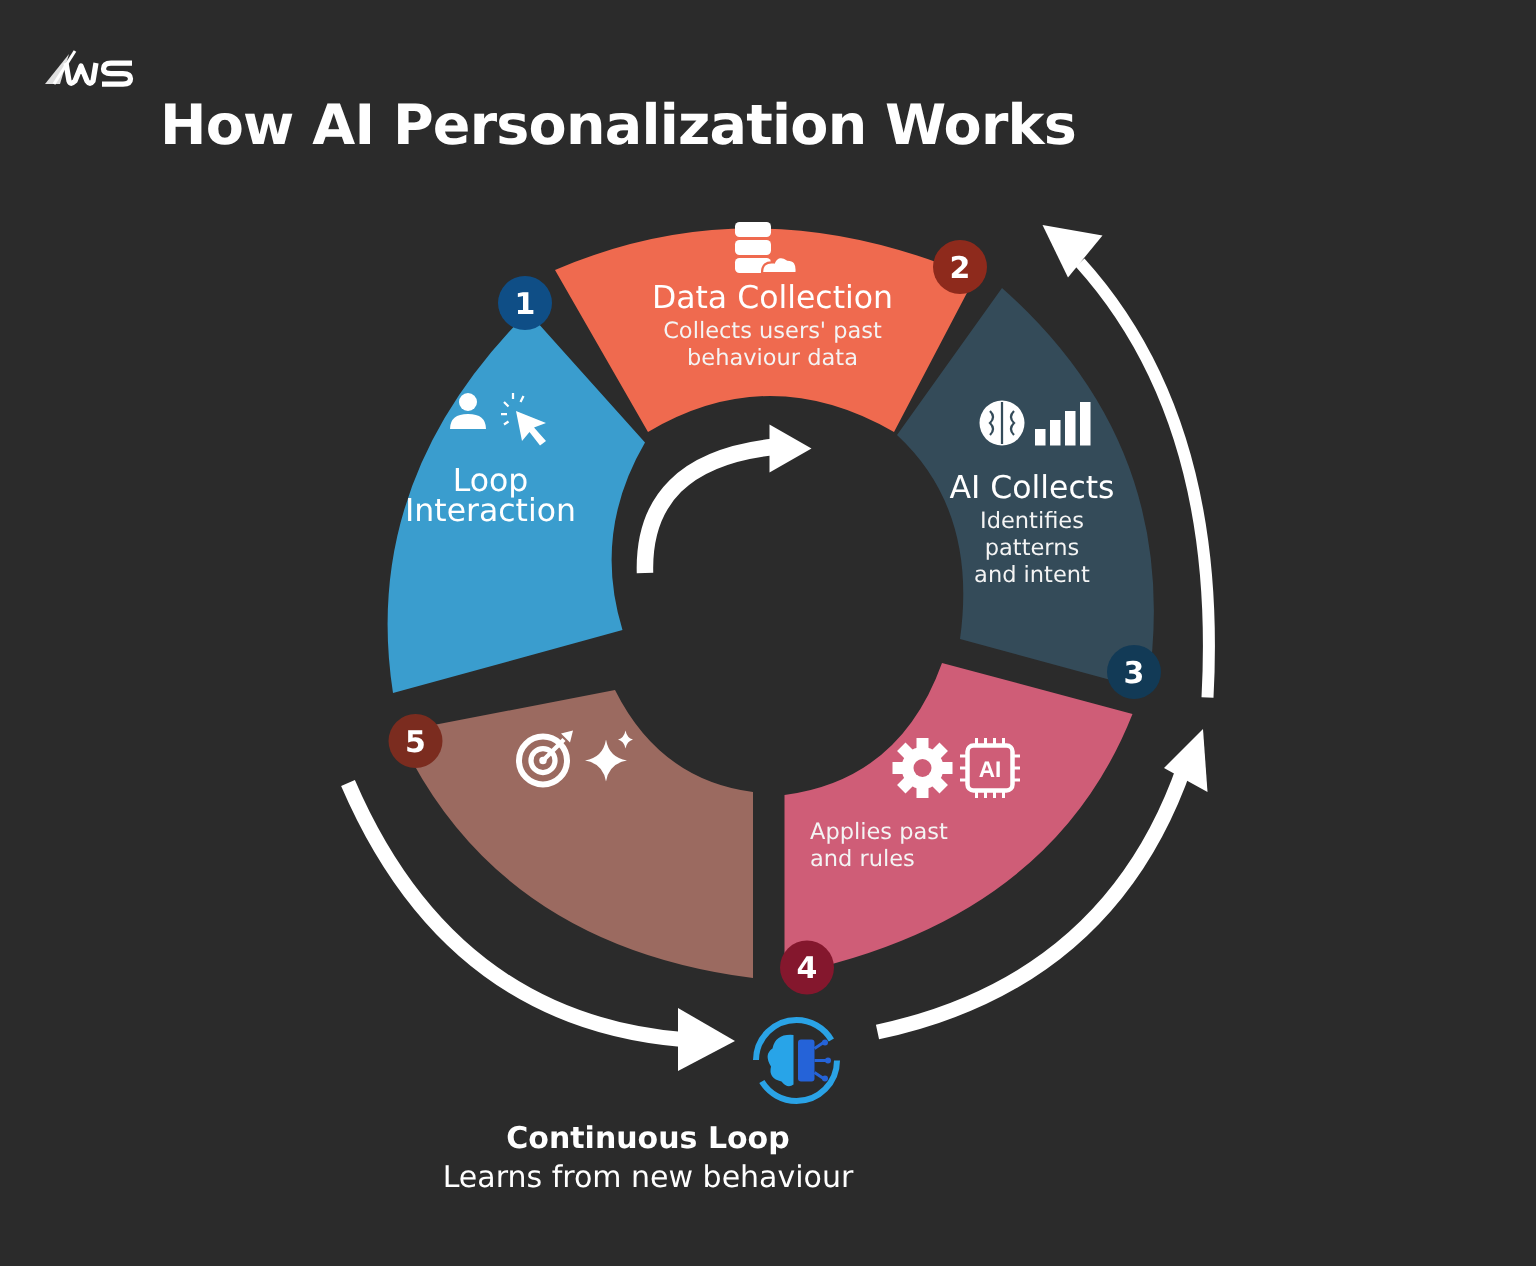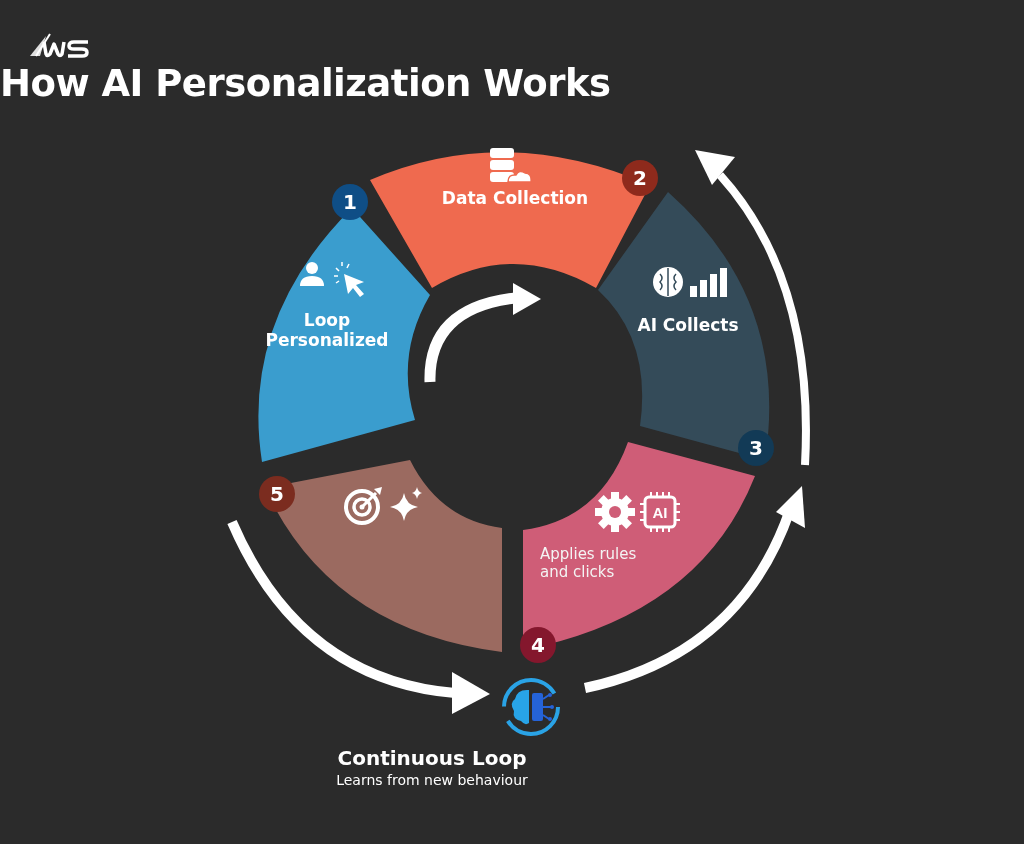--- a/index.html
+++ b/index.html
@@ -2,35 +2,35 @@
 <html><head>
 <meta charset="utf-8">
 <style>
   html, body { margin: 0; padding: 0; }
   body {
     width: 1024px; height: 844px; background: #2b2b2b; position: relative; overflow: hidden;
     font-family: "DejaVu Sans", "Liberation Sans", sans-serif; color: #ffffff;
   }
   .logo { position: absolute; left: 28px; top: 30px; width: 72px; height: 30px; }
   .title {
-    position: absolute; left: 0; top: 62px; width: 824px; text-align: left;
+    position: absolute; left: 0; top: 62px; width: 824px; text-align: center;
     font-size: 37px; font-weight: bold; letter-spacing: -0.5px; color: #ffffff;
   }
   svg.diagram { position: absolute; left: 0; top: 0; }
   .seg-text { position: absolute; text-align: center; color: #fff; }
-  .seg-title { font-weight: bold; font-size: 17px; line-height: 20px; }
+  .seg-title { font-weight: normal; font-size: 21px; line-height: 20px; }
   .seg-desc { font-size: 15px; line-height: 18px; margin-top: 3px; color: #f4f4f4; }
   .badge {
     position: absolute; width: 36px; height: 36px; border-radius: 50%;
     display: flex; align-items: center; justify-content: center;
     font-weight: bold; font-size: 20px; color: #fff;
   }
   .loop-text { position: absolute; left: 0; width: 864px; text-align: center; }
   .loop-title { top: 746px; font-size: 20px; font-weight: bold; }
-  .loop-desc { top: 772px; font-size: 14px; }
+  .loop-desc { top: 772px; font-size: 20px; }
 </style>
 </head>
 <body>
 
 <svg class="logo" viewBox="0 0 72 30">
   <path d="M2 26 L18 6 L12 26 Z" fill="#ffffff" opacity="0.85"></path>
   <path d="M8 26 L22 4" stroke="#ffffff" stroke-width="2"></path>
   <path d="M16 12 L18 24 Q19 27 22 24 L26 14 L30 24 Q32 27 34 24 L36 12" stroke="#ffffff" stroke-width="3.5" fill="none" stroke-linejoin="round"></path>
   <path d="M60 12 L46 12 Q41 12 41 16 Q41 19 46 19 L54 19 Q59 19 59 22.5 Q59 26 54 26 L40 26" stroke="#ffffff" stroke-width="3.5" fill="none"></path>
 </svg>
@@ -128,33 +128,35 @@
     <circle r="8" fill="none" stroke="#ffffff" stroke-width="3.5"></circle>
     <circle r="2.5" fill="#ffffff"></circle>
     <path d="M0 0 L14 -14" stroke="#ffffff" stroke-width="3"></path>
     <path d="M12 -18 L18 -12 L20 -20 Z" fill="#ffffff"></path>
     <path d="M42 -14 Q44 -2 56 0 Q44 2 42 14 Q40 2 28 0 Q40 -2 42 -14 Z" fill="#ffffff"></path>
     <path d="M55 -20 Q56 -15 60 -14 Q56 -13 55 -8 Q54 -13 50 -14 Q54 -15 55 -20 Z" fill="#ffffff"></path>
   </g>
 </svg>
 
 <div class="seg-text" style="left:262px; top:310px; width:130px;">
-  <div class="seg-title"><span>Loop</span><br><span>Personalized</span></div>
+  <div class="seg-title"><span>Loop</span><br><span>Interaction</span></div>
 </div>
 
 <div class="seg-text" style="left:410px; top:188px; width:210px;">
   <div class="seg-title">Data Collection</div>
+  <div class="seg-desc"><span>Collects users' past</span><br><span>behaviour data</span></div>
 </div>
 
 <div class="seg-text" style="left:628px; top:315px; width:120px;">
   <div class="seg-title">AI Collects</div>
+  <div class="seg-desc"><span>Identifies</span><br><span>patterns</span><br><span>and intent</span></div>
 </div>
 
 <div class="seg-text" style="left:528px; top:542px; width:150px;">
-  <div class="seg-desc" style="text-align:left; padding-left:12px;"><span>Applies rules</span><br><span>and clicks</span></div>
+  <div class="seg-desc" style="text-align:left; padding-left:12px;"><span>Applies past</span><br><span>and rules</span></div>
 </div>
 
 <div class="seg-text" style="left:335px; top:534px; width:155px;">
 </div>
 
 <div class="badge" style="left:332px; top:184px; background:#0f4e86;">1</div>
 <div class="badge" style="left:622px; top:160px; background:#8e2a1c;">2</div>
 <div class="badge" style="left:738px; top:430px; background:#123a56;">3</div>
 <div class="badge" style="left:520px; top:627px; background:#84172d;">4</div>
 <div class="badge" style="left:259px; top:476px; background:#7b2c1f;">5</div>

